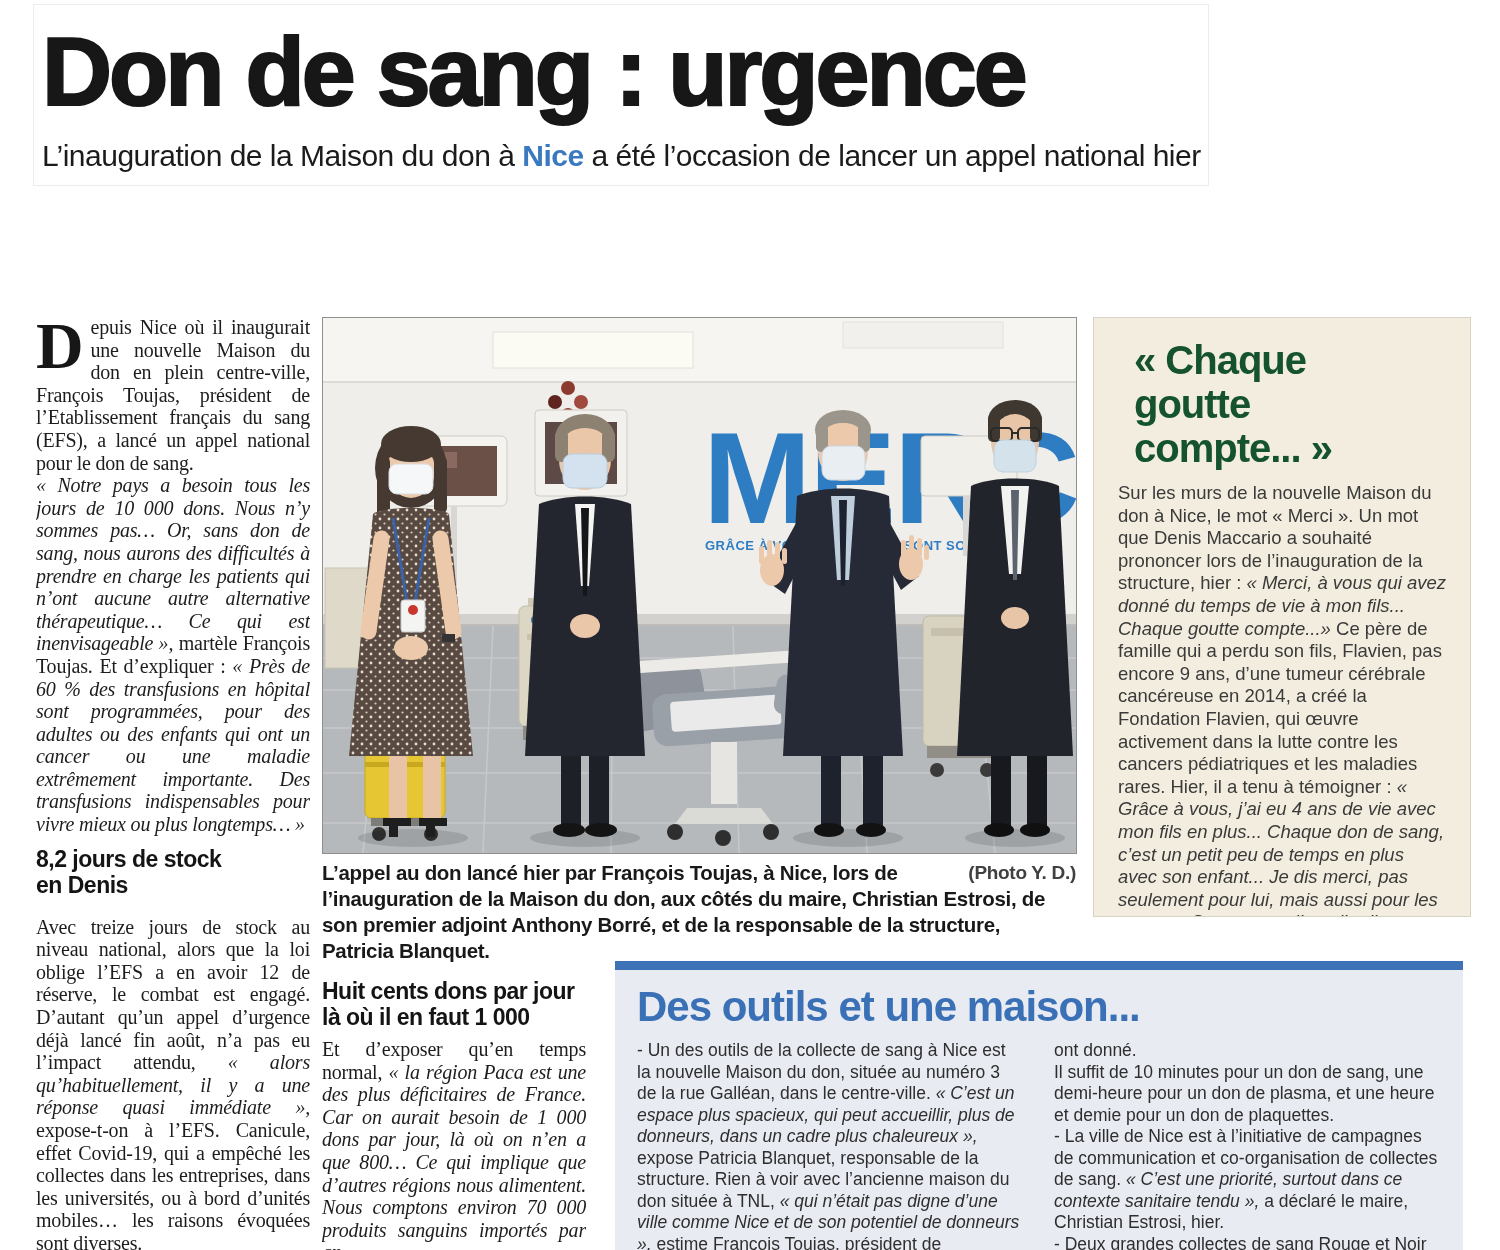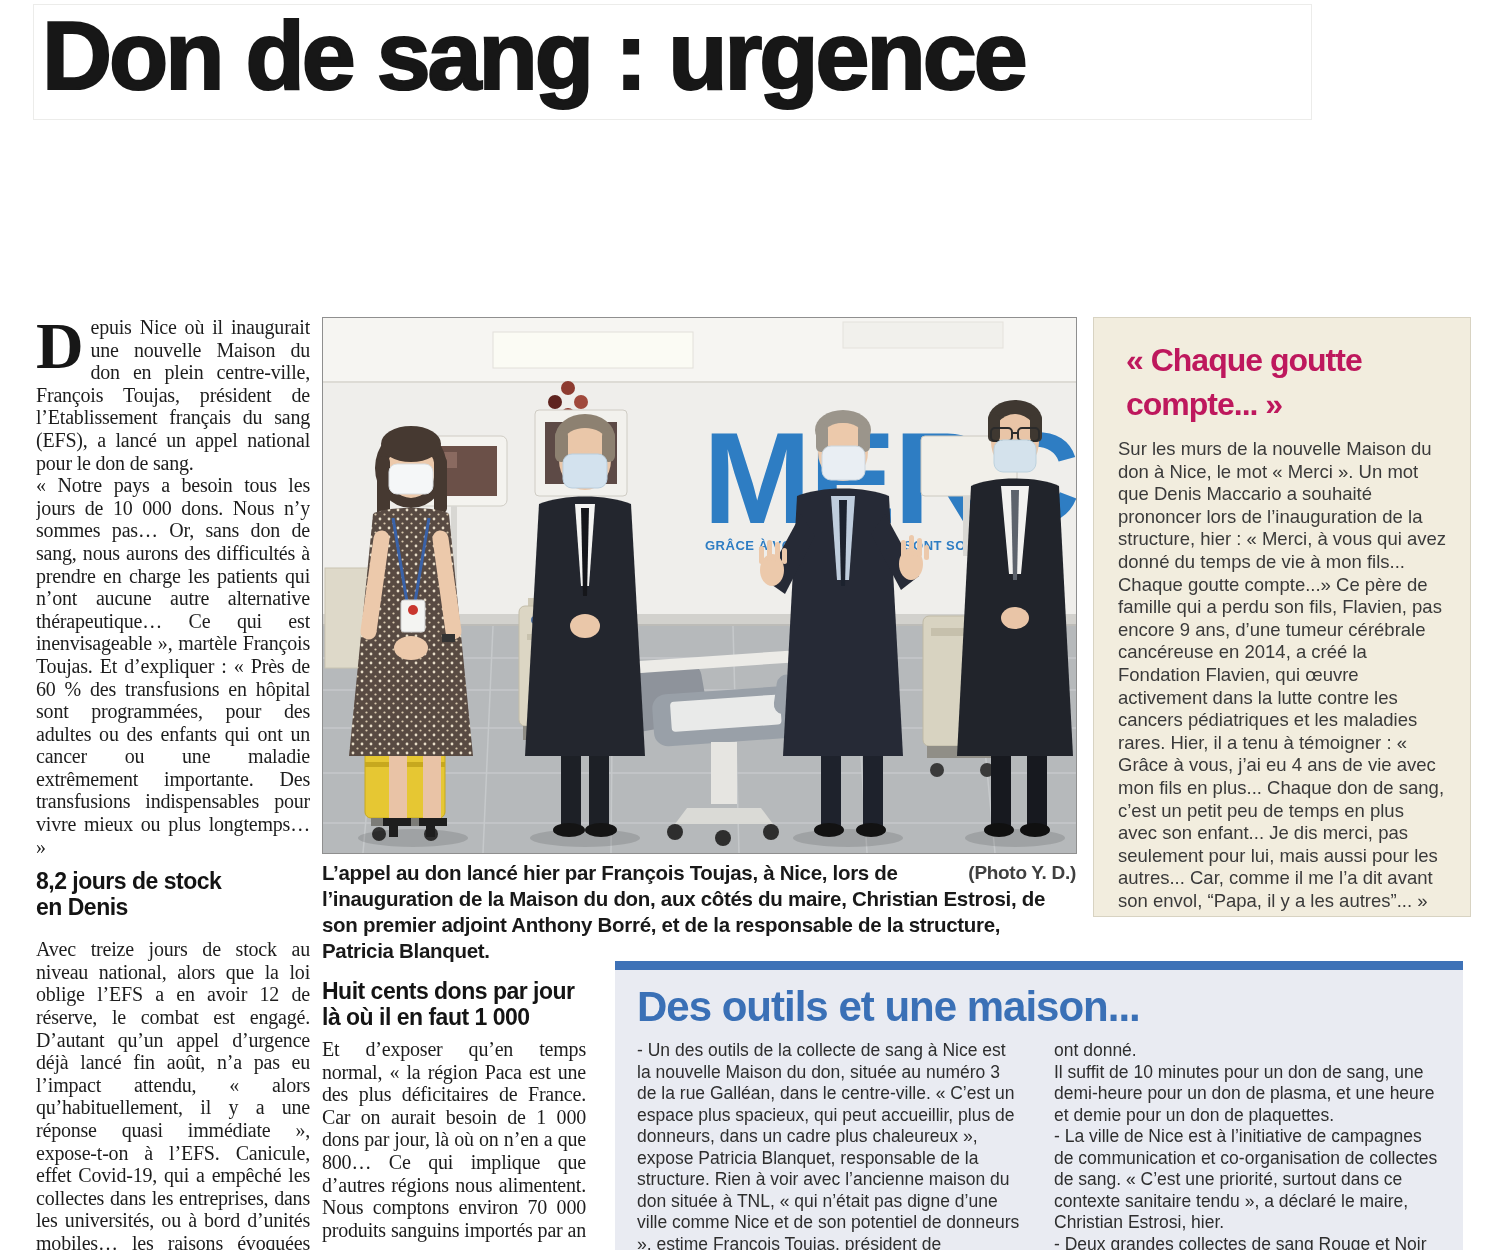--- a/index.html
+++ b/index.html
@@ -1,47 +1,47 @@
 <!DOCTYPE html>
 <html><head>
 <meta charset="utf-8">
 <style>
   html,body{margin:0;padding:0;background:#ffffff;}
   .page{position:relative;width:1500px;height:1250px;background:#fff;overflow:hidden;
         font-family:"Liberation Sans",sans-serif;color:#1c1c1c;}
   
-  .headline-block{position:absolute;left:33px;top:4px;width:1279px;border:1px solid #ececea;
-                  padding:0 0 12px 8px;box-sizing:border-box;background:#fff;}
+  .headline-block{position:absolute;left:33px;top:4px;width:1176px;border:1px solid #ececea;
+                  padding:16px 0 12px 8px;box-sizing:border-box;background:#fff;}
   .headline{font-weight:700;font-size:97px;line-height:102px;letter-spacing:-3px;color:#171717;
             -webkit-text-stroke:2.2px #171717;font-stretch:condensed;}
   .standfirst{margin-top:16px;font-size:30px;letter-spacing:-0.5px;color:#1b1b1b;}
   .standfirst .hl{color:#3a78c0;font-weight:700;}
   
   .col-left{position:absolute;left:36px;top:316px;width:274px;height:934px;overflow:hidden;
             font-family:"Liberation Serif",serif;font-size:20px;line-height:22.6px;
             text-align:justify;letter-spacing:-0.2px;color:#1d1d1d;}
   .col-left p{margin:0;}
   .dropcap{float:left;font-family:"Liberation Serif",serif;font-weight:700;font-size:66px;
            line-height:56px;padding:2px 7px 0 0;color:#171717;}
   .col-subhead{font-family:"Liberation Sans",sans-serif;font-weight:700;font-size:23px;
                line-height:26px;letter-spacing:-0.5px;margin:10px 0 18px;text-align:left;color:#141414;}
-  .it{}
+  .it{font-style:italic;}
   
   .photo-wrap{position:absolute;left:322px;top:317px;width:753px;height:535px;
               border:1px solid #8f8f8f;background:#efeeeb;}
   .photo-wrap svg{display:block;}
   
   .caption{position:absolute;left:322px;top:860px;width:754px;font-weight:700;
            font-size:20.5px;line-height:26px;letter-spacing:-0.3px;color:#191919;}
   .caption .credit{font-weight:700;font-size:19px;float:right;color:#404040;}
   
   .sidebar{position:absolute;left:1093px;top:317px;width:378px;height:600px;box-sizing:border-box;
            background:#f2edde;border:1px solid #d8d3c2;padding:20px 24px;overflow:hidden;}
-  .sidebar-title{font-weight:700;font-size:32px;line-height:44px;letter-spacing:-1px;
-                 color:#be185d;margin:0 8px 12px;}
+  .sidebar-title{font-weight:700;font-size:40px;line-height:44px;letter-spacing:-1px;
+                 color:#14532d;margin:0 16px 12px;}
   .sidebar-body{font-size:18.5px;line-height:22.6px;color:#3a3a3a;}
   .sidebar-body p{margin:0;}
   
   .section2{position:absolute;left:322px;top:962px;width:264px;height:288px;overflow:hidden;}
   .sec-head{font-weight:700;font-size:23px;line-height:26px;letter-spacing:-0.5px;color:#141414;margin:16px 0 8px;}
   .section2 .body{font-family:"Liberation Serif",serif;font-size:20px;line-height:22.6px;
                   text-align:justify;letter-spacing:-0.2px;color:#1d1d1d;}
   .section2 .body p{margin:0;}
   
   .bluebox{position:absolute;left:615px;top:961px;width:848px;height:334px;box-sizing:border-box;
@@ -52,20 +52,21 @@
   .bb-col{flex:1;font-size:17.5px;line-height:21.5px;color:#2e2e2e;}
   .bb-col p{margin:0;}
 </style>
 </head>
 <body>
 
 <div class="page">
 
   <div class="headline-block">
     <div class="headline">Don de sang : urgence</div>
+    <div class="standfirst"><span>L’inauguration de la Maison du don à </span><span class="hl">Nice</span><span> a été l’occasion de lancer un appel national hier</span></div>
   </div>
 
   <div class="col-left">
     <p><span class="dropcap">D</span><span><span>epuis Nice où il inaugurait une nouvelle Maison du don en plein centre-ville, François Toujas, président de l’Etablissement français du sang (EFS), a lancé un appel national pour le don de sang.</span></span></p>
     <p><span class="it">« Notre pays a besoin tous les jours de 10 000 dons. Nous n’y sommes pas… Or, sans don de sang, nous aurons des difficultés à prendre en charge les patients qui n’ont aucune autre alternative thérapeutique… Ce qui est inenvisageable »,</span><span> martèle François Toujas. Et d’expliquer : </span><span class="it">« Près de 60 % des transfusions en hôpital sont programmées, pour des adultes ou des enfants qui ont un cancer ou une maladie extrêmement importante. Des transfusions indispensables pour vivre mieux ou plus longtemps… »</span></p>
     <div class="col-subhead">
       <div>8,2 jours de stock</div>
       <div>en Denis</div>
     </div>
     <p><span>Avec treize jours de stock au niveau national, alors que la loi oblige l’EFS a en avoir 12 de réserve, le combat est engagé. D’autant qu’un appel d’urgence déjà lancé fin août, n’a pas eu l’impact attendu, </span><span class="it">« alors qu’habituellement, il y a une réponse quasi immédiate »,</span><span> expose-t-on à l’EFS. Canicule, effet Covid-19, qui a empêché les collectes dans les entreprises, dans les universités, ou à bord d’unités mobiles… les raisons évoquées sont diverses.</span></p>

